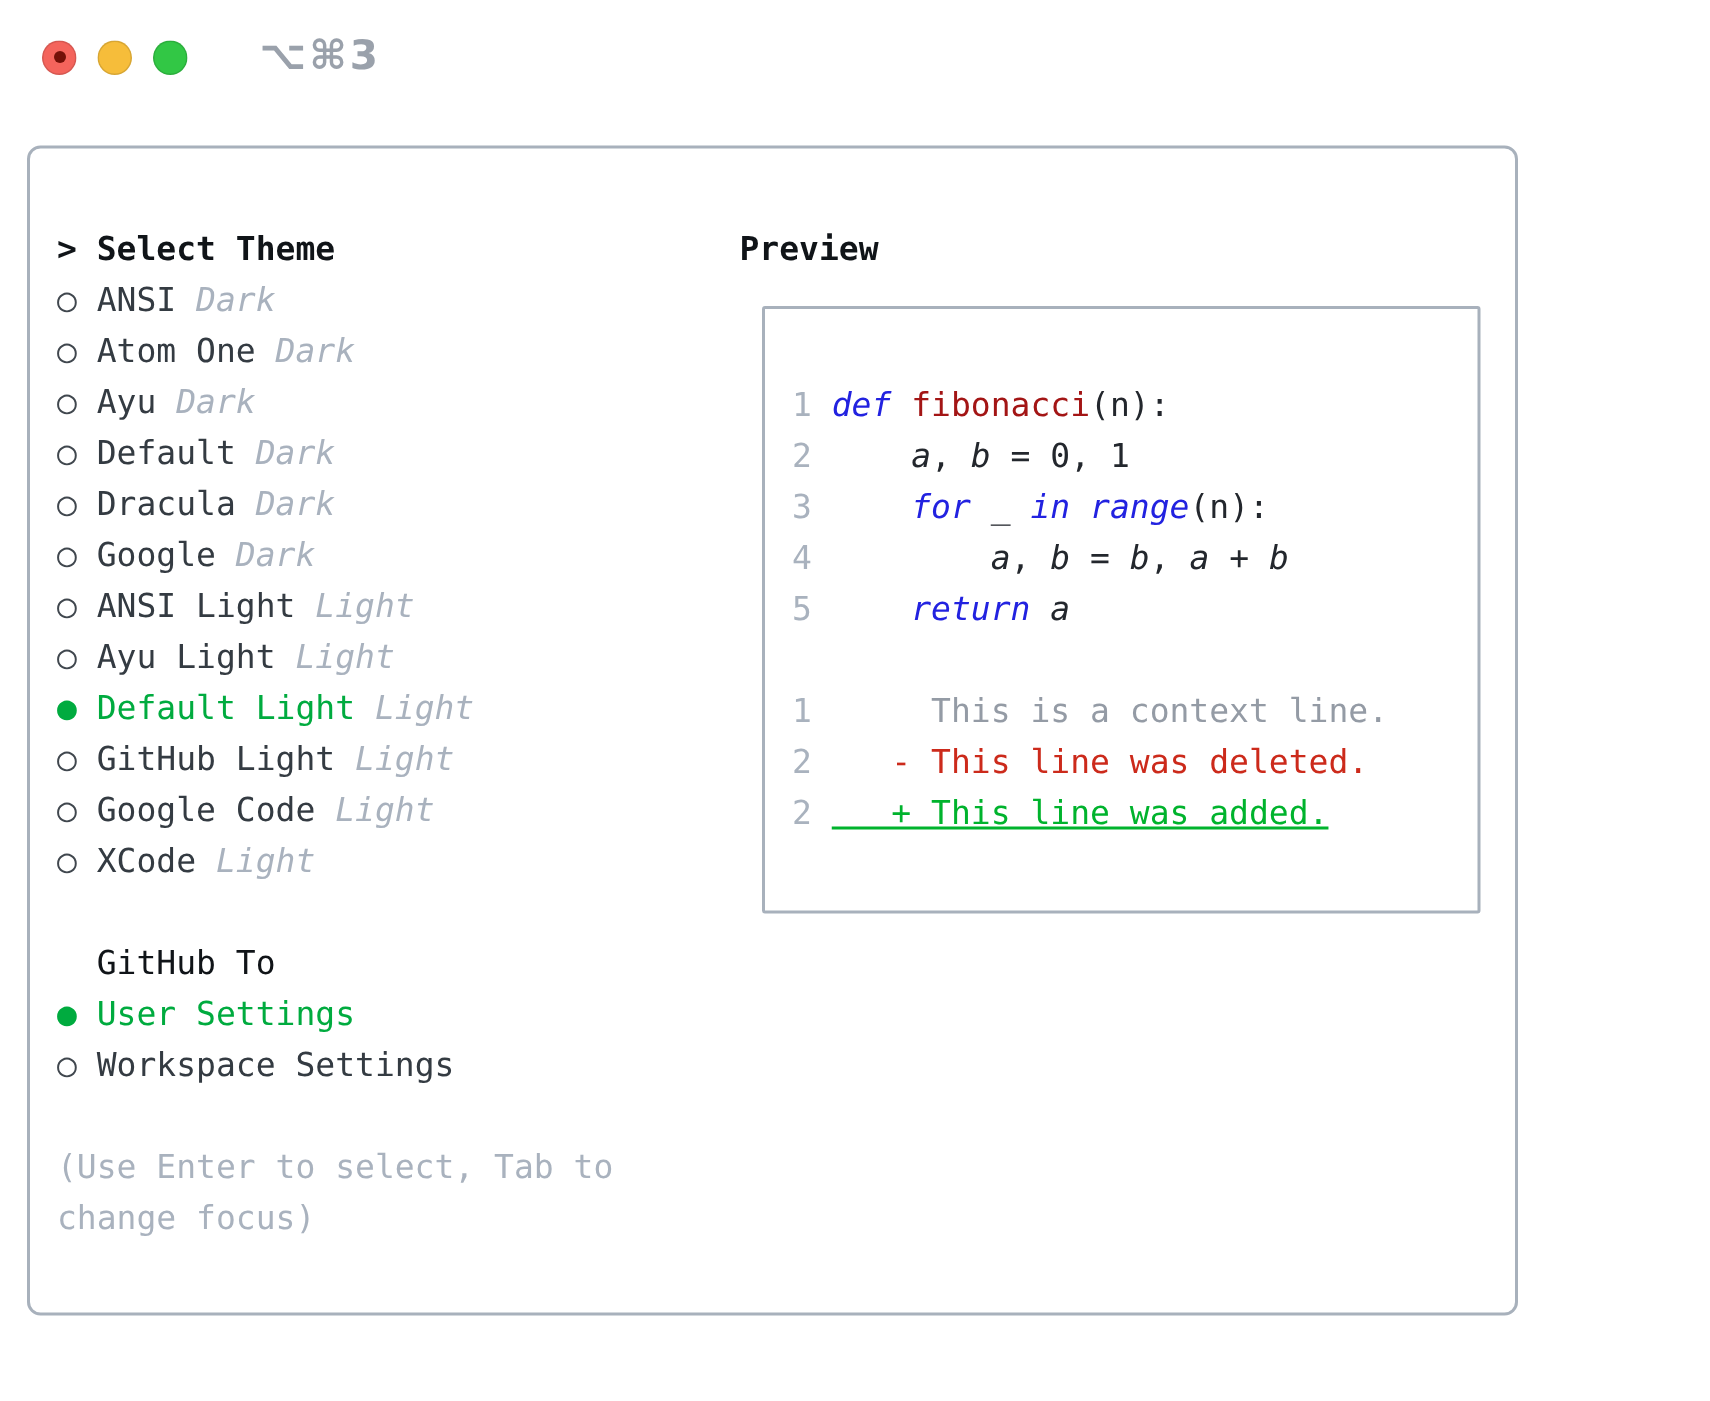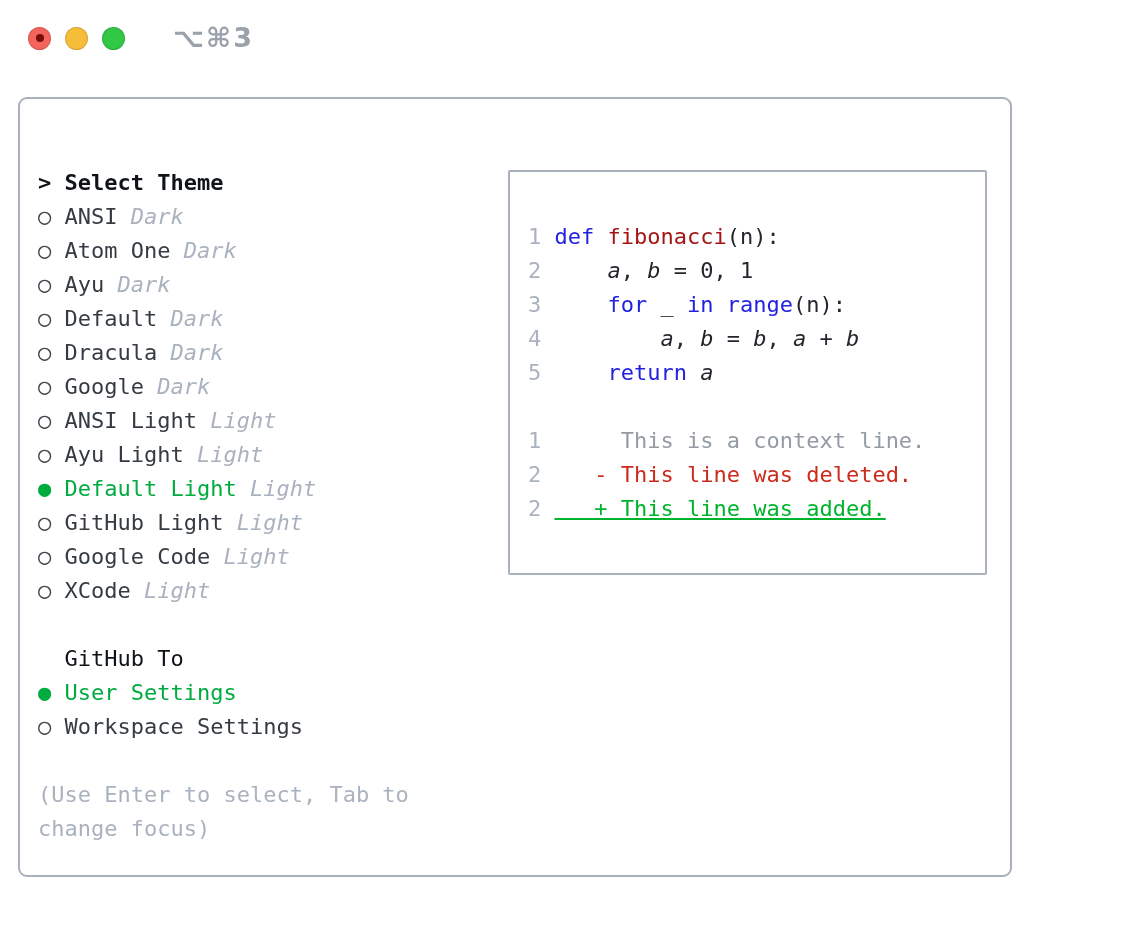--- a/index.html
+++ b/index.html
@@ -31,21 +31,21 @@
     font-family:"DejaVu Sans","Liberation Sans",sans-serif;
     font-size:27px;font-weight:600;letter-spacing:2px;line-height:24px;
   }
   
   .panel{
     position:absolute;left:18px;top:97px;width:994px;height:780px;
     border:2px solid var(--c-border);border-radius:9px;box-sizing:border-box;
     display:flex;
   }
   .left-col{
-    padding:51px 0 16px 18px;width:473px;box-sizing:border-box;flex:0 0 auto;margin-top:16px;
+    padding:51px 0 16px 18px;width:473px;box-sizing:border-box;flex:0 0 auto;
   }
   .right-col{
     padding-top:51px;flex:1 1 auto;
   }
   .row,.line{
     font-size:22px;line-height:34px;white-space:pre;color:var(--c-dark);
   }
   .row .bullet{color:var(--c-bullet);}
   .row.selected .bullet,.row.selected .label{color:var(--c-green);}
   .row .suffix{color:var(--c-muted);font-style:italic;}
@@ -53,21 +53,21 @@
   .row.subhdr{color:var(--c-header);}
   .row.help{color:var(--c-muted);}
   
   .preview-title{font-size:22px;line-height:34px;white-space:pre;}
   .preview-box{
     margin-top:20px;margin-left:15px;width:479px;height:405px;
     border:2px solid var(--c-border);border-radius:2px;box-sizing:border-box;
     padding:48px 0 0 18px;overflow:hidden;
   }
   .line .num{color:var(--c-muted);}
-  .tok-kw{color:var(--c-kw);}
+  .tok-kw{color:var(--c-kw);font-style:italic;}
   .tok-fn{color:var(--c-fn);}
   .tok-pl{color:var(--c-code);}
   .tok-var{color:var(--c-code);font-style:italic;}
   .tok-ctx{color:var(--c-ctx);}
   .tok-del{color:var(--c-del);}
   .tok-add{color:var(--c-add);text-decoration:underline;}
 </style>
 </head>
 <body>
 
@@ -97,20 +97,21 @@
         <div class="row"><span class="bullet">○ </span><span class="label">XCode</span><span class="suffix"> Light</span></div>
         <div class="row"> </div>
         <div class="row subhdr"><span>  </span><span class="label">GitHub To</span></div>
         <div class="row selected"><span class="bullet">● </span><span class="label">User Settings</span></div>
         <div class="row"><span class="bullet">○ </span><span class="label">Workspace Settings</span></div>
         <div class="row"> </div>
         <div class="row help">(Use Enter to select, Tab to</div>
         <div class="row help">change focus)</div>
       </div>
     <div class="right-col">
+      <div class="preview-title">Preview</div>
       <div class="preview-box" id="preview-box">
           <div class="line"><span class="num">1 </span><span class="tok-kw">def</span><span class="tok-pl"> </span><span class="tok-fn">fibonacci</span><span class="tok-pl">(n):</span></div>
           <div class="line"><span class="num">2 </span><span class="tok-pl">    </span><span class="tok-var">a</span><span class="tok-pl">, </span><span class="tok-var">b</span><span class="tok-pl"> = 0, 1</span></div>
           <div class="line"><span class="num">3 </span><span class="tok-pl">    </span><span class="tok-kw">for</span><span class="tok-pl"> _ </span><span class="tok-kw">in</span><span class="tok-pl"> </span><span class="tok-kw">range</span><span class="tok-pl">(n):</span></div>
           <div class="line"><span class="num">4 </span><span class="tok-pl">        </span><span class="tok-var">a</span><span class="tok-pl">, </span><span class="tok-var">b</span><span class="tok-pl"> = </span><span class="tok-var">b</span><span class="tok-pl">, </span><span class="tok-var">a</span><span class="tok-pl"> + </span><span class="tok-var">b</span></div>
           <div class="line"><span class="num">5 </span><span class="tok-pl">    </span><span class="tok-kw">return</span><span class="tok-pl"> </span><span class="tok-var">a</span></div>
           <div class="line"> </div>
           <div class="line"><span class="num">1 </span><span class="tok-ctx">     This is a context line.</span></div>
           <div class="line"><span class="num">2 </span><span class="tok-del">   - This line was deleted.</span></div>
           <div class="line"><span class="num">2 </span><span class="tok-add">   + This line was added.</span></div>

